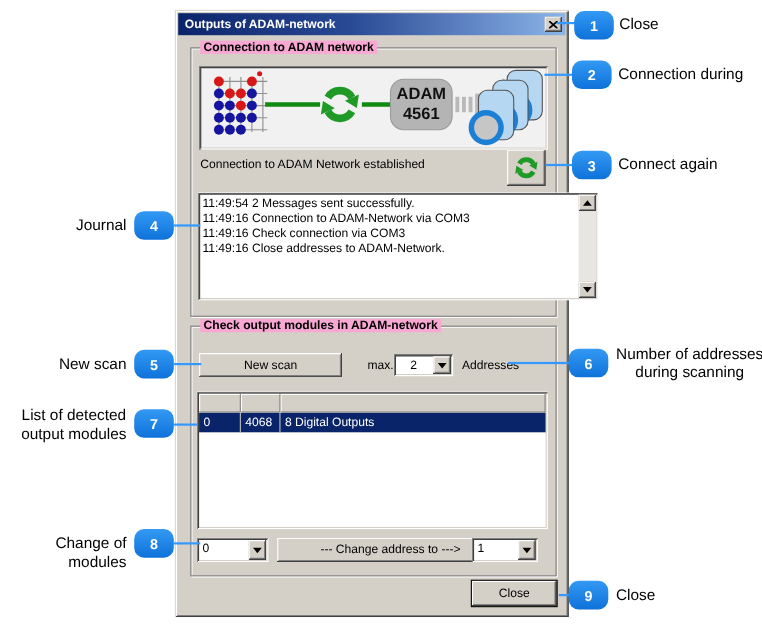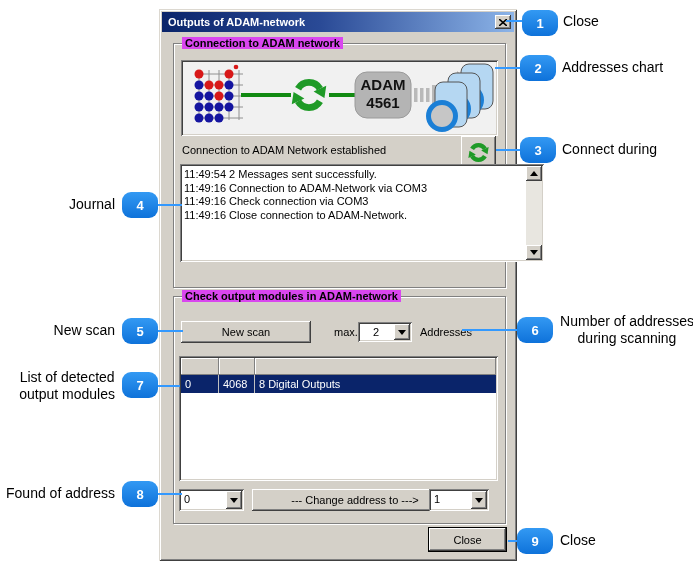--- a/index.html
+++ b/index.html
@@ -14,21 +14,21 @@
   .titlebar{background:linear-gradient(90deg,#0a246a 0%,#2a4a96 45%,#8cb4e8 100%);
     color:#fff;font-weight:bold;font-size:11px;line-height:20px;
     padding-left:6px;box-sizing:border-box;}
   .raised{background:#d4d0c8;border:none;
     box-shadow: inset -1px -1px 0 #404040, inset 1px 1px 0 #ffffff,
                 inset -2px -2px 0 #808080, inset 2px 2px 0 #d4d0c8;}
   .sunken{background:#ffffff;
     box-shadow: inset 1px 1px 0 #808080, inset -1px -1px 0 #ffffff,
                 inset 2px 2px 0 #404040, inset -2px -2px 0 #d4d0c8;}
   .group{border:1px solid #808080;box-shadow:inset 1px 1px 0 #ffffff,1px 1px 0 #ffffff;}
-  .grouplabel{position:absolute;top:-7px;left:8px;background:#d946ef;
+  .grouplabel{position:absolute;top:-7px;left:8px;background:#f9a8d4;
     padding:0 3px;font-size:11px;font-weight:bold;color:#000;white-space:nowrap;}
   .txt{font-size:11px;color:#000;white-space:nowrap;}
   .btnlabel{font-size:11px;color:#000;text-align:center;width:100%;}
   button{font-family:"Liberation Sans",sans-serif;cursor:default;padding:0;}
   .pushbtn{display:flex;align-items:center;justify-content:center;}
   .defaultbtn{border:1px solid #000 !important;
     box-shadow: inset -1px -1px 0 #404040, inset 1px 1px 0 #ffffff,
                 inset -2px -2px 0 #808080, inset 2px 2px 0 #d4d0c8;
     background:#d4d0c8;}
   .xbtn{width:16px;height:14px;display:flex;align-items:center;justify-content:center;}
@@ -164,26 +164,26 @@
 
     <button class="abs raised pushbtn" style="left:287px;top:92px;width:35px;height:33px;">
       <svg width="27" height="27" viewBox="0 0 40 40">
         <path d="M 10.5,14.5 A 11 11 0 0 1 29.5,14.5" fill="none" stroke="#1f9a27" stroke-width="6.5"></path>
         <polygon points="35,12 24,17 33.4,22.7" fill="#1f9a27"></polygon>
         <path d="M 29.5,25.5 A 11 11 0 0 1 10.5,25.5" fill="none" stroke="#1f9a27" stroke-width="6.5"></path>
         <polygon points="5,28 16,23 6.6,17.3" fill="#1f9a27"></polygon>
       </svg>
     </button>
 
-    <div class="abs sunken" style="left:6px;top:120px;width:364px;height:98px;">
+    <div class="abs sunken" style="left:6px;top:131px;width:364px;height:98px;">
       <div class="jlines">
         <div>11:49:54 2 Messages sent successfully.</div>
         <div>11:49:16 Connection to ADAM-Network via COM3</div>
         <div>11:49:16 Check connection via COM3</div>
-        <div>11:49:16 Close connection to ADAM-Network.</div>
+        <div>11:49:16 Close addresses to ADAM-Network.</div>
       </div>
       <div class="vscroll">
         <div class="raised sbtn" style="top:0;">
           <div class="tri-up"></div>
         </div>
         <div class="raised sbtn" style="bottom:0;">
           <div class="tri-down"></div>
         </div>
       </div>
     </div>
@@ -257,26 +257,26 @@
 <div class="abs cline" style="left:508px;top:540px;width:11px;"></div>
 
 <div class="abs badge" style="left:522px;top:10px;">
     <span>1</span>
   </div>
 <div class="abs clabel" style="left:563px;top:13px;">Close</div>
 
 <div class="abs badge" style="left:520px;top:55px;">
     <span>2</span>
   </div>
-<div class="abs clabel" style="left:562px;top:59px;">Addresses chart</div>
+<div class="abs clabel" style="left:562px;top:59px;">Connection during</div>
 
 <div class="abs badge" style="left:520px;top:137px;">
     <span>3</span>
   </div>
-<div class="abs clabel" style="left:562px;top:141px;">Connect during</div>
+<div class="abs clabel" style="left:562px;top:141px;">Connect again</div>
 
 <div class="abs badge" style="left:122px;top:192px;">
     <span>4</span>
   </div>
 <div class="abs clabel" style="right:578px;top:196px;text-align:right;">Journal</div>
 
 <div class="abs badge" style="left:122px;top:318px;">
     <span>5</span>
   </div>
 <div class="abs clabel" style="right:578px;top:322px;text-align:right;">New scan</div>
@@ -289,18 +289,18 @@
 
 <div class="abs badge" style="left:122px;top:372px;">
     <span>7</span>
   </div>
 <div class="abs clabel" style="right:578px;top:369px;text-align:center;">List of detected
 output modules</div>
 
 <div class="abs badge" style="left:122px;top:481px;">
     <span>8</span>
   </div>
-<div class="abs clabel" style="right:578px;top:485px;text-align:right;">Found of address</div>
+<div class="abs clabel" style="right:578px;top:485px;text-align:right;">Change of modules</div>
 
 <div class="abs badge" style="left:517px;top:528px;">
     <span>9</span>
   </div>
 <div class="abs clabel" style="left:560px;top:532px;">Close</div>
 
 </body></html>

